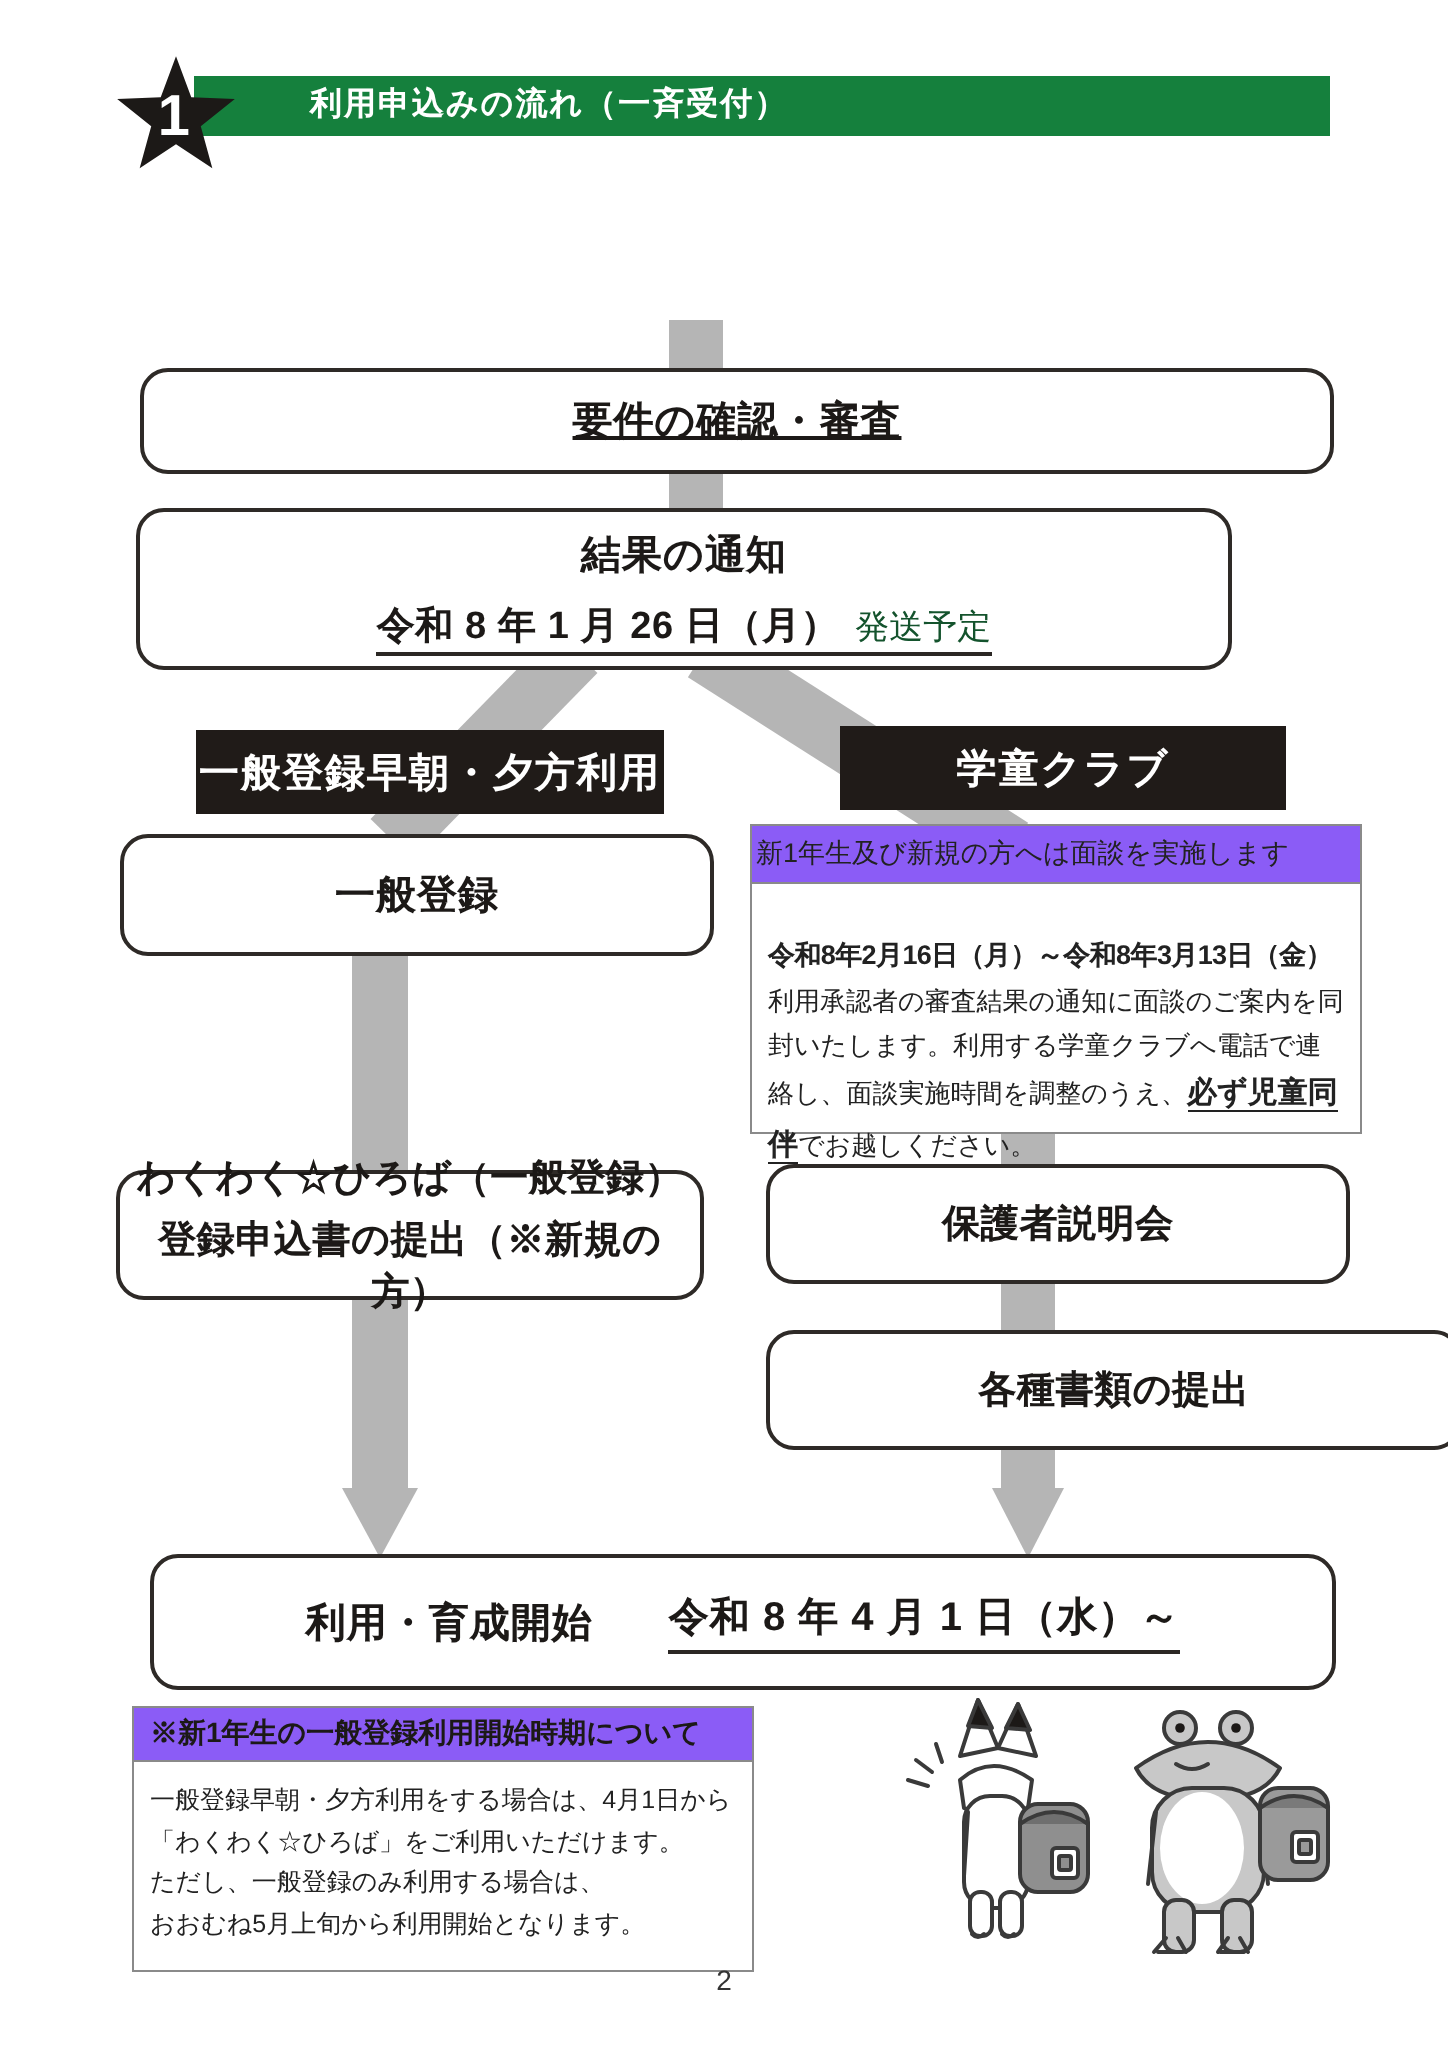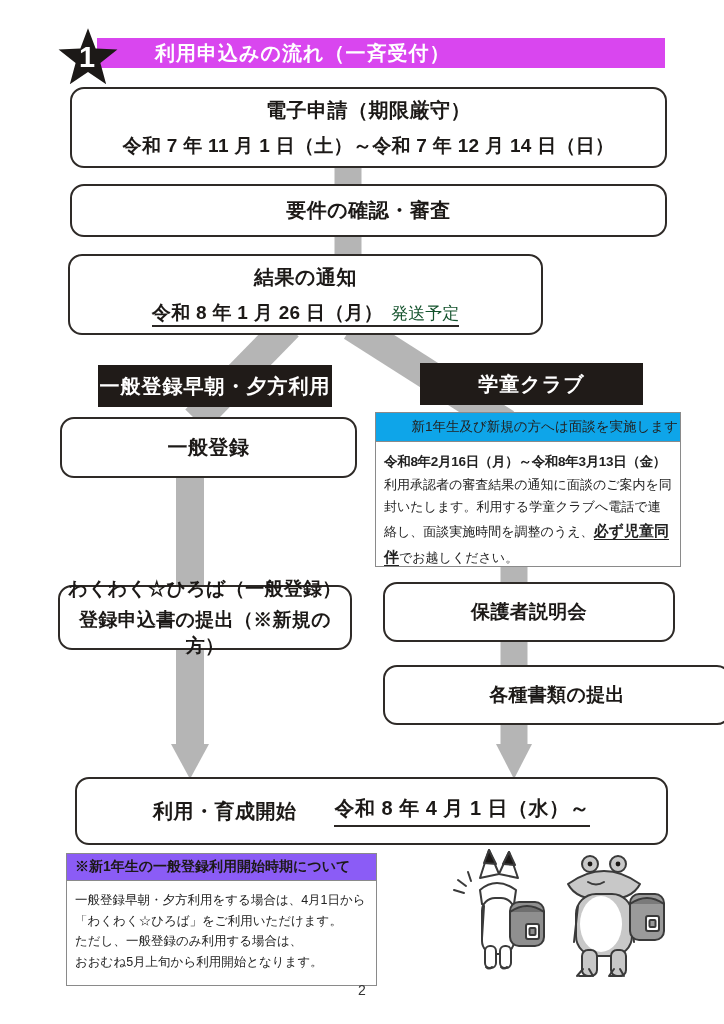--- a/index.html
+++ b/index.html
@@ -21,34 +21,34 @@
   .gap6{margin-top:9px;}
   .black-label{
     position:absolute;box-sizing:border-box;background:#201b18;color:#fff;
     display:flex;align-items:center;justify-content:center;
     font-size:20px;font-weight:700;letter-spacing:1px;z-index:2;
   }
   .underline{border-bottom:2px solid #2b2724;padding-bottom:3px;}
   .suffix{font-weight:400;font-size:17px;color:#14532d;margin-left:8px;}
   
   #banner{
-    position:absolute;left:97px;top:38px;width:568px;height:30px;background:#d946ef;
-    color:#fff;font-size:20px;font-weight:700;line-height:30px;
+    position:absolute;left:97px;top:38px;width:568px;height:30px;background:#15803d;
+    color:#fff;font-size:16px;font-weight:700;line-height:30px;
     padding-left:58px;box-sizing:border-box;letter-spacing:1px;z-index:1;
   }
   #star{position:absolute;left:56px;top:22px;z-index:2;}
   
   #interview{position:absolute;left:375px;top:412px;width:306px;z-index:2;box-sizing:border-box;}
   #interview .ihead{
-    box-sizing:border-box;border:1px solid #8a8a8a;background:#0ea5e9;
-    font-size:13.5px;text-align:right;padding:5px 2px;color:#222;
+    box-sizing:border-box;border:1px solid #8a8a8a;background:#8b5cf6;
+    font-size:13.5px;text-align:left;padding:5px 2px;color:#222;
   }
   #interview .ibody{
     box-sizing:border-box;border:1px solid #8a8a8a;border-top:none;background:#fff;
-    height:125px;padding:9px 7px 6px 8px;font-size:13px;line-height:1.7;color:#222;
+    height:125px;padding:25px 7px 6px 8px;font-size:13px;line-height:1.7;color:#222;
   }
   #interview .idate{font-weight:700;font-size:13.5px;white-space:nowrap;letter-spacing:-.3px;}
   #interview .iemp{font-weight:700;font-size:15px;border-bottom:1.5px solid #222;}
   
   #note{position:absolute;left:66px;top:853px;width:311px;z-index:2;box-sizing:border-box;}
   #note .nhead{
     box-sizing:border-box;border:1px solid #8a8a8a;background:#8b5cf6;
     font-size:14px;font-weight:700;padding:4px 8px;color:#1c1917;
   }
   #note .nbody{
@@ -82,30 +82,26 @@
   </svg>
 
   <div id="banner">
     <span>利用申込みの流れ（一斉受付）</span>
   </div>
   <svg id="star" width="64" height="68" viewBox="0 0 62 62">
     <polygon points="31,4 38.4,23.8 59.5,24.7 43,37.9 48.6,58.3 31,46.6 13.4,58.3 19,37.9 2.5,24.7 23.6,23.8" fill="#1c1917"></polygon>
     <text x="30" y="42" text-anchor="middle" fill="#ffffff" font-size="28" font-weight="700" font-family="Liberation Sans, sans-serif">1</text>
   </svg>
 
-  <div class="box" style="left:70px;top:87px;width:597px;height:81px;">
-    <div class="t20">電子申請（期限厳守）</div>
-    <div class="t19 gap6">令和 7 年 11 月 1 日（土）～令和 7 年 12 月 14 日（日）</div>
-  </div>
-
-  <div class="box" style="left:70px;top:184px;width:597px;height:53px;">
+
+  <div class="box" style="left:70px;top:184px;width:597px;height:53px;text-decoration:underline;">
     <div class="t20">要件の確認・審査</div>
   </div>
 
-  <div class="box" style="left:68px;top:254px;width:475px;height:81px;text-align:right;">
+  <div class="box" style="left:68px;top:254px;width:548px;height:81px;text-align:right;">
     <div class="t20">結果の通知</div>
     <div class="gap6">
       <span class="underline">
         <span class="t19">令和 8 年 1 月 26 日（月）</span><span class="suffix">発送予定</span>
       </span>
     </div>
   </div>
 
   <div class="black-label" style="left:420px;top:363px;width:223px;height:42px;">
     <span>学童クラブ</span>

